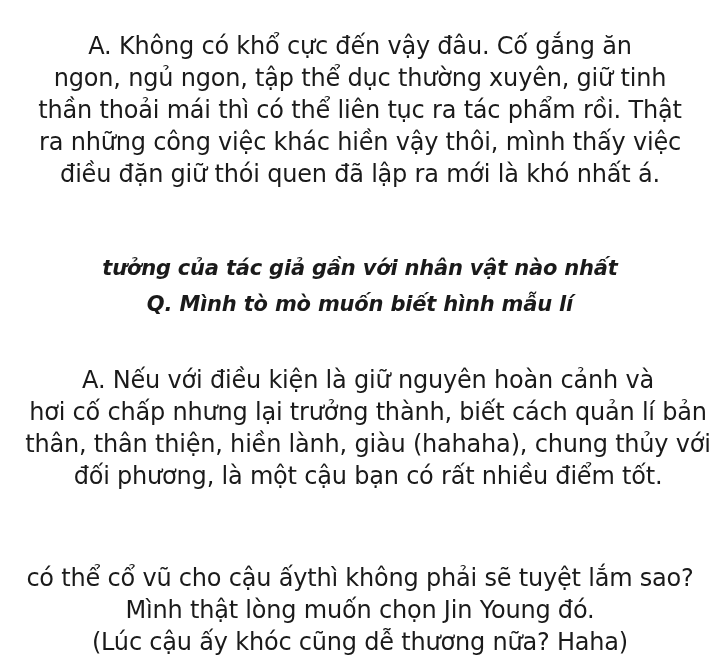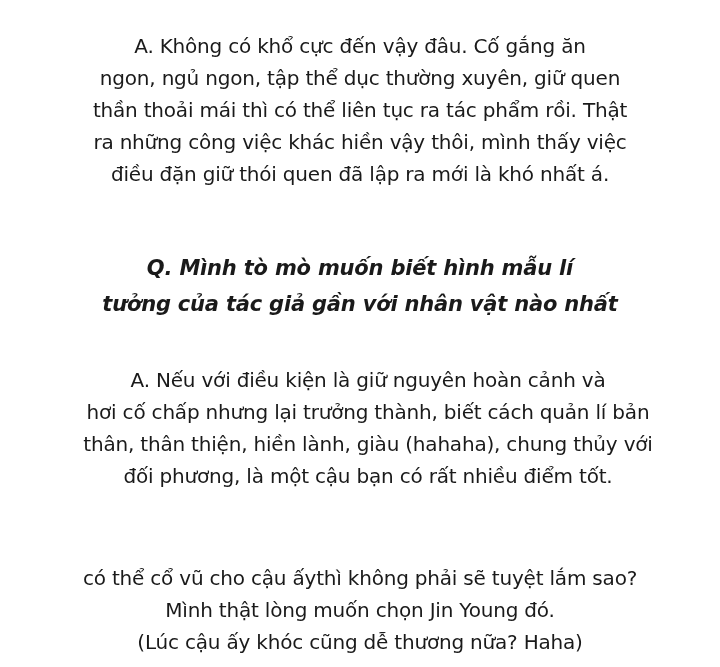--- a/index.html
+++ b/index.html
@@ -3,39 +3,39 @@
   <meta charset="utf-8">
   <style>
     html, body { margin: 0; padding: 0; }
     body {
       width: 720px; height: 667px; overflow: hidden;
       background: #ffffff; color: #1a1a1a;
       font-family: "DejaVu Sans", "Liberation Sans", sans-serif;
     }
     .page { position: relative; width: 720px; height: 667px; overflow: hidden; }
     .block { position: absolute; left: 0; width: 720px; text-align: center; }
-    .line { display: block; font-size: 20px; line-height: 32px; white-space: nowrap; letter-spacing: -0.2px; }
+    .line { display: block; font-size: 24px; line-height: 32px; white-space: nowrap; letter-spacing: -0.2px; }
     .q .line { font-style: italic; font-weight: bold; font-size: 21px; line-height: 36px; }
   </style>
 </head>
 <body>
 
 <div class="page">
 
   <div class="block" style="top:30px;">
     <span class="line">A. Không có khổ cực đến vậy đâu. Cố gắng ăn</span>
-    <span class="line">ngon, ngủ ngon, tập thể dục thường xuyên, giữ quen</span>
+    <span class="line">ngon, ngủ ngon, tập thể dục thường xuyên, giữ tinh</span>
     <span class="line">thần thoải mái thì có thể liên tục ra tác phẩm rồi. Thật</span>
     <span class="line">ra những công việc khác hiền vậy thôi, mình thấy việc</span>
     <span class="line">điều đặn giữ thói quen đã lập ra mới là khó nhất á.</span>
   </div>
 
   <div class="block q" style="top:250px;">
+    <span class="line">tưởng của tác giả gần với nhân vật nào nhất</span>
     <span class="line">Q. Mình tò mò muốn biết hình mẫu lí</span>
-    <span class="line">tưởng của tác giả gần với nhân vật nào nhất</span>
   </div>
 
   <div class="block" style="top:364px;padding-left:8px;">
     <span class="line">A. Nếu với điều kiện là giữ nguyên hoàn cảnh và</span>
     <span class="line">hơi cố chấp nhưng lại trưởng thành, biết cách quản lí bản</span>
     <span class="line">thân, thân thiện, hiền lành, giàu (hahaha), chung thủy với</span>
     <span class="line">đối phương, là một cậu bạn có rất nhiều điểm tốt.</span>
   </div>
 
   <div class="block" style="top:562px;">

